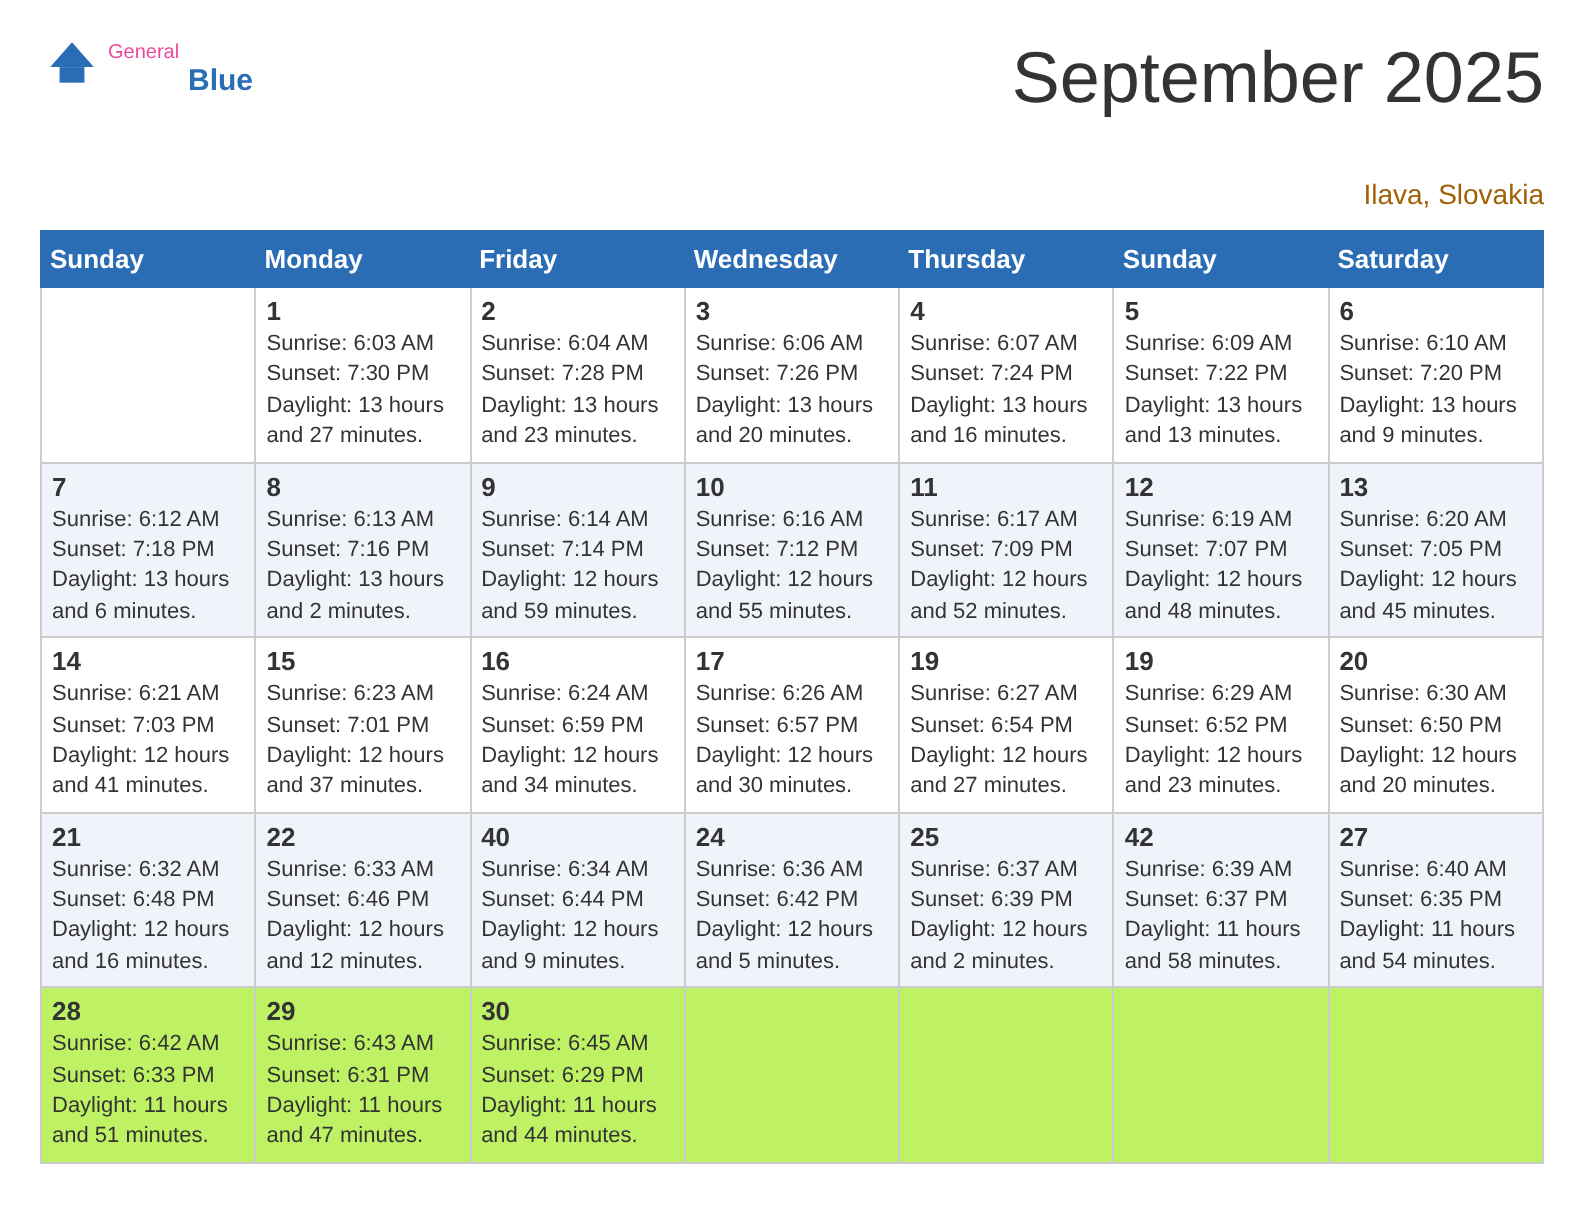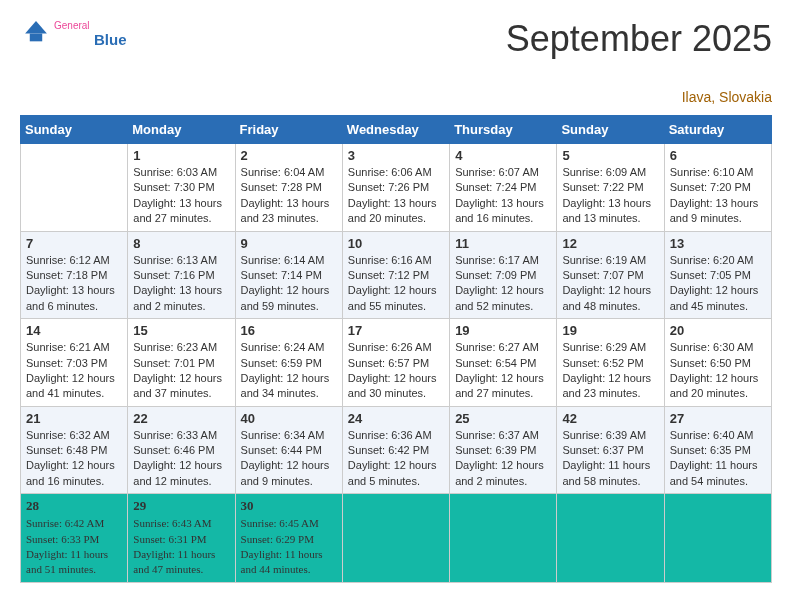--- a/index.html
+++ b/index.html
@@ -84,22 +84,21 @@
     .empty-cell {
       background: #f9f9f9;
     }
     .alt-row td {
       background: #f0f4fa;
     }
     .normal-row td {
       background: #fff;
     }
     .last-row td {
-      background: #14b8a6;
-      font-family: Liberation Serif, serif;
+      background: #bef264;
     }
   </style>
 </head>
 <body>
 
 <div class="page">
   <div class="header">
     <div class="logo">
       <div>
         <svg class="logo-icon" width="36" height="36" viewBox="0 0 36 36">

